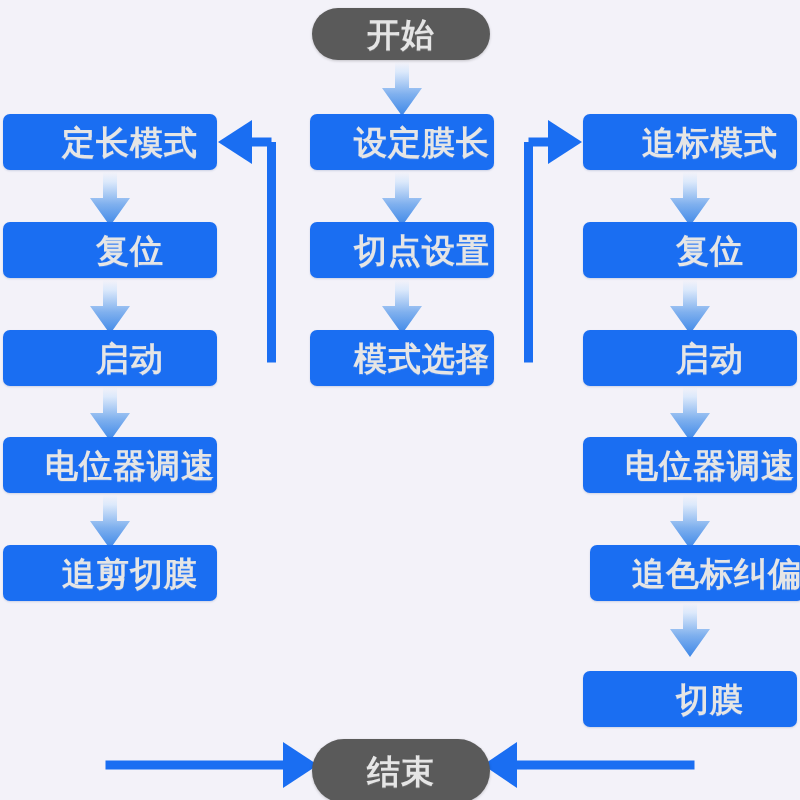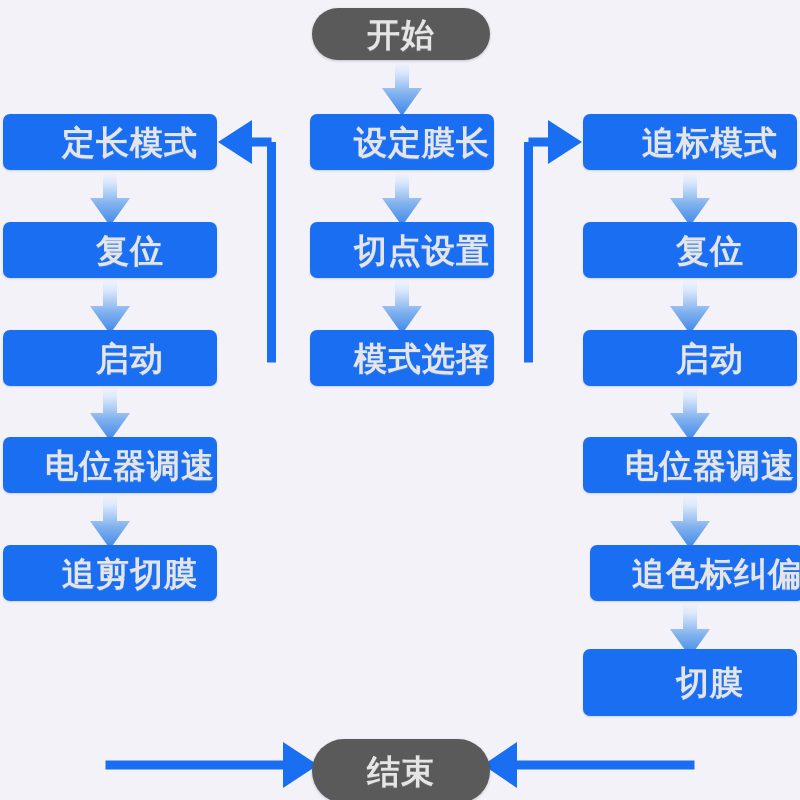--- a/index.html
+++ b/index.html
@@ -187,17 +187,17 @@
   </div>
   <div class="node process" style="left:583px;top:330px;width:214px;height:56px;">
     <span class="label">启动</span>
   </div>
   <div class="node process" style="left:583px;top:437px;width:214px;height:56px;">
     <span class="label">电位器调速</span>
   </div>
   <div class="node process" style="left:583px;top:545px;width:214px;height:56px;margin-left:7px;">
     <span class="label">追色标纠偏</span>
   </div>
-  <div class="node process" style="left:583px;top:649px;width:214px;height:67px;">
+  <div class="node process" style="left:583px;top:671px;width:214px;height:56px;">
     <span class="label">切膜</span>
   </div>
 
 </div>
 
 </body></html>

